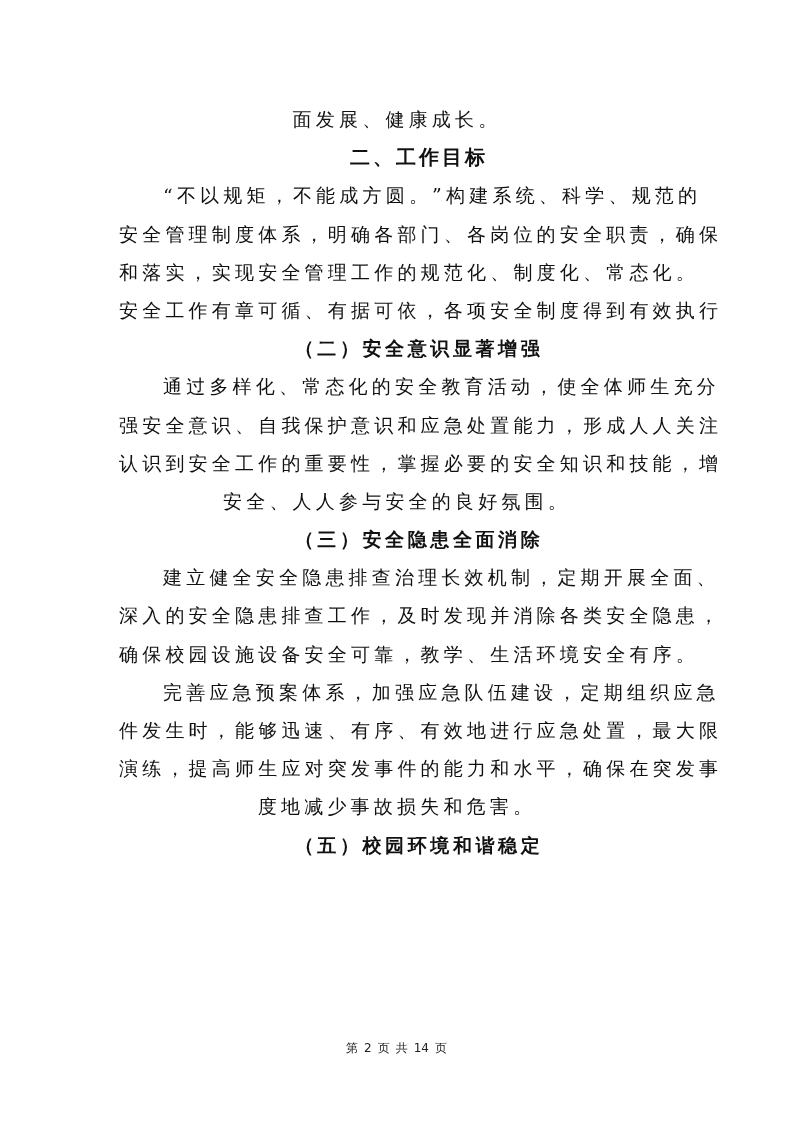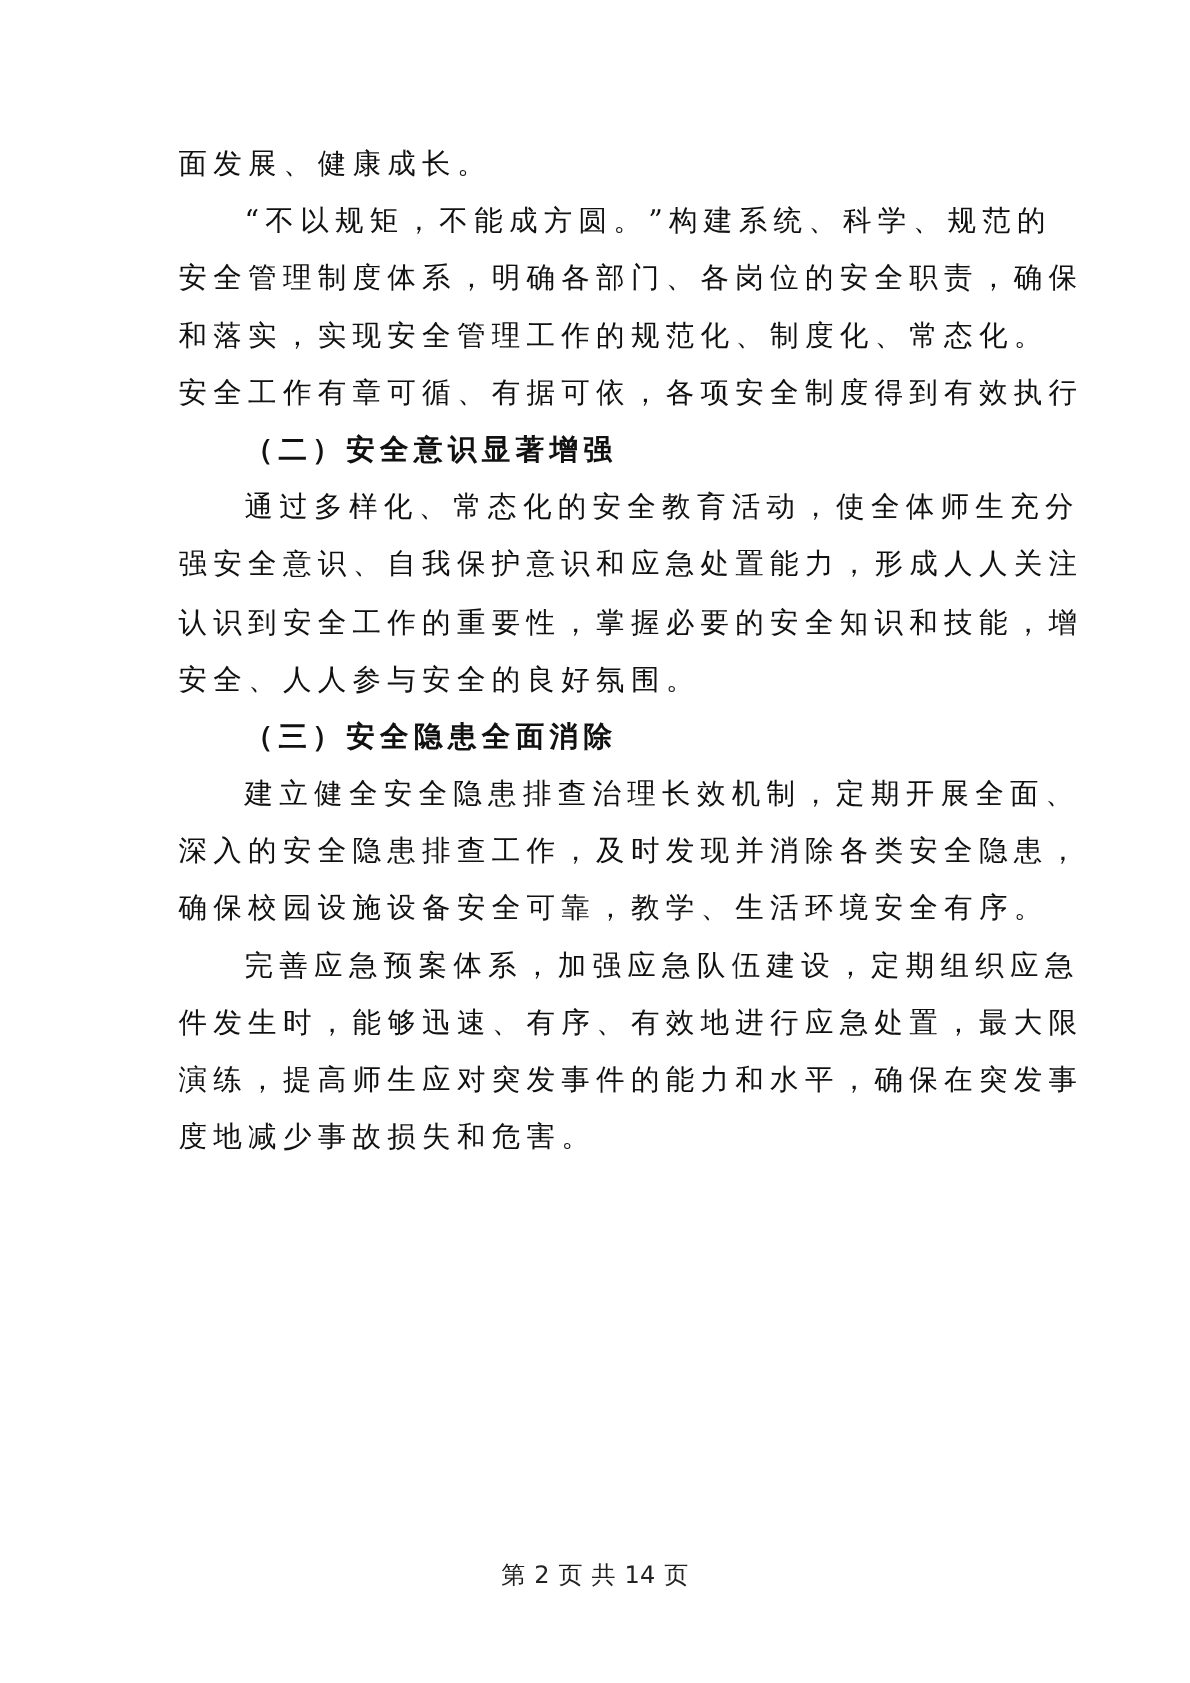--- a/index.html
+++ b/index.html
@@ -1,37 +1,38 @@
 <!DOCTYPE html>
 <html><head>
 <meta charset="utf-8">
 <style>
   html, body { margin: 0; padding: 0; background: #ffffff; }
   body { width: 793px; height: 1122px; position: relative; overflow: hidden;
          font-family: "DejaVu Serif", "Liberation Serif", serif; color: #111; }
   .page { position: absolute; left: 0; top: 0; width: 793px; height: 1122px; }
-  .content { position: absolute; left: 119px; top: 90px; width: 556px; }
+  .content { position: absolute; left: 119px; top: 100px; width: 556px; text-align: center; }
   .line { font-size: 19px; line-height: 38.2px; height: 38.2px; white-space: nowrap;
           letter-spacing: 4.2px; font-weight: normal; }
   .indent { padding-left: 44px; }
   .h1 { font-family: "DejaVu Sans", "Liberation Sans", sans-serif; font-weight: bold;
         padding-left: 44px; letter-spacing: 3px; font-size: 20px; }
   .h2 { font-weight: bold; padding-left: 44px; letter-spacing: 3.6px; }
   .footer { position: absolute; top: 1040px; left: 0; width: 793px; text-align: center;
-            font-size: 16px; color: #222; word-spacing: 4px;
+            font-size: 12px; color: #222; word-spacing: 4px;
             font-family: "DejaVu Sans", "Liberation Sans", sans-serif; }
   .footer span { margin: 0 3px; }
 </style>
 </head>
 <body>
 
 <div class="page">
   <div class="content">
     <div class="line">面发展、健康成长。</div>
 
+    <div class="line h1">二、工作目标</div>
 
     <div>
       <div class="line indent">“不以规矩，不能成方圆。”构建系统、科学、规范的</div>
       <div class="line">安全管理制度体系，明确各部门、各岗位的安全职责，确保</div>
       <div class="line">和落实，实现安全管理工作的规范化、制度化、常态化。</div>
       <div class="line">安全工作有章可循、有据可依，各项安全制度得到有效执行</div>
     </div>
 
     <div class="line h2">（二）安全意识显著增强</div>
     <div>
@@ -48,18 +49,19 @@
       <div class="line">确保校园设施设备安全可靠，教学、生活环境安全有序。</div>
     </div>
 
     <div>
       <div class="line indent">完善应急预案体系，加强应急队伍建设，定期组织应急</div>
       <div class="line">件发生时，能够迅速、有序、有效地进行应急处置，最大限</div>
       <div class="line">演练，提高师生应对突发事件的能力和水平，确保在突发事</div>
       <div class="line">度地减少事故损失和危害。</div>
     </div>
 
+    <div class="line h2">（五）校园环境和谐稳定</div>
   </div>
 
   <div class="footer">
     <span>第</span><span>2</span><span>页</span><span>共</span><span>14</span><span>页</span>
   </div>
 </div>
 
 </body></html>

